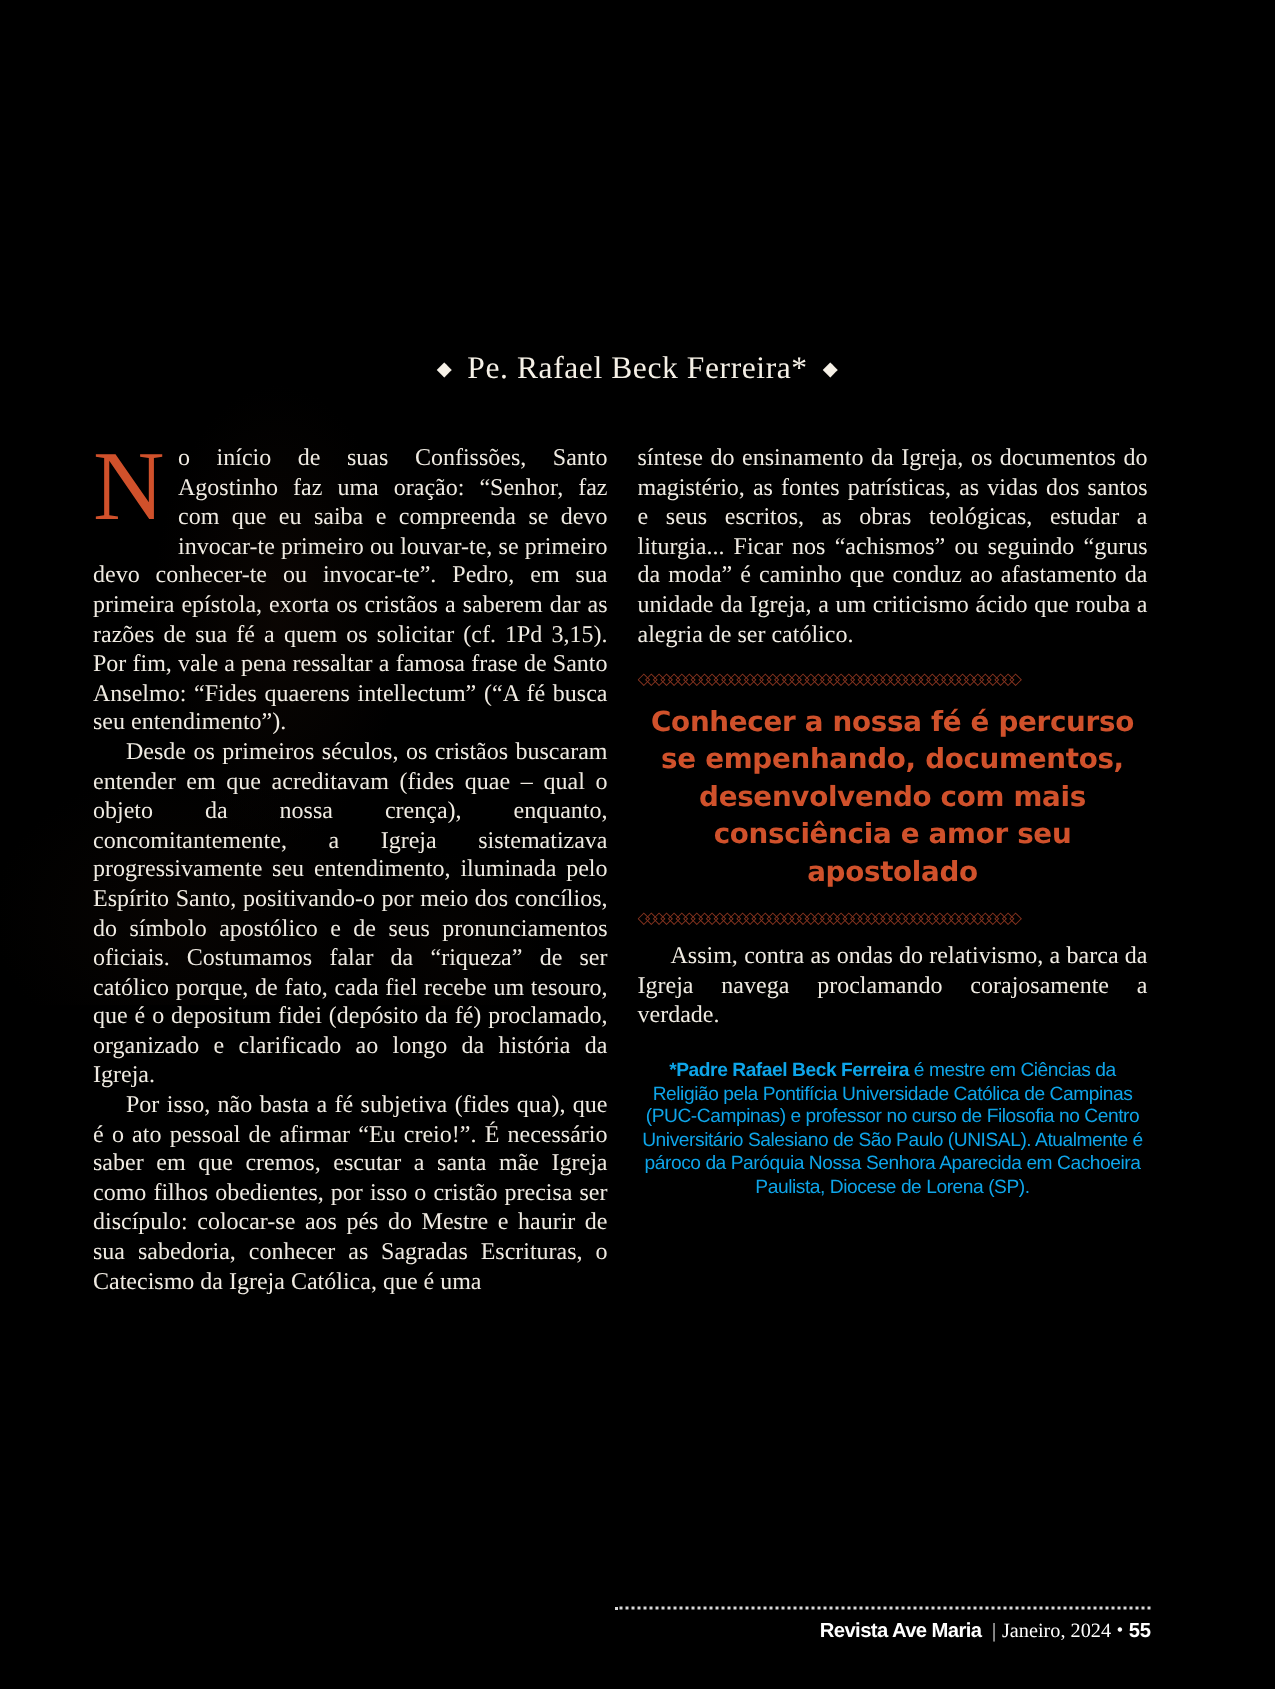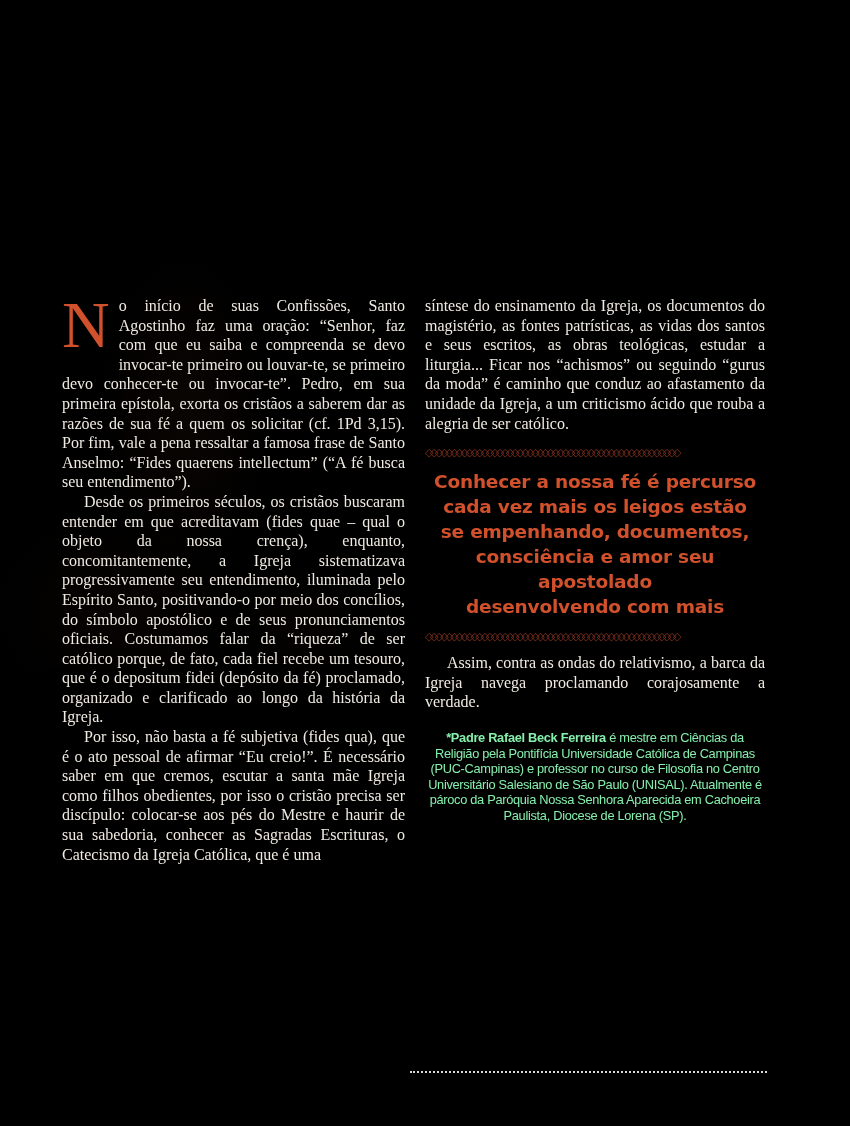--- a/index.html
+++ b/index.html
@@ -90,21 +90,21 @@
   .end-mark {
     color: #d0512b;
     font-size: 13px;
     font-family: "DejaVu Sans", sans-serif;
     vertical-align: -1px;
     padding-left: 2px;
   }
   .bio {
     margin-top: 18px;
     text-align: center;
-    color: #86efac;
+    color: #0ea5e9;
     font-family: "Liberation Sans", sans-serif;
     font-size: 12.8px;
     line-height: 15.6px;
     letter-spacing: -0.3px;
   }
   .bio .bold { font-weight: bold; }
   .footer {
     position: absolute;
     left: 410px; top: 1071px;
     width: 357px;
@@ -144,48 +144,53 @@
     letter-spacing: -0.3px;
   }
 </style>
 </head>
 <body>
 
 <div class="page">
 
   <div class="bg-texture"></div>
 
+  <div class="byline">
+    <span class="diamond">◆</span><span>Pe. Rafael Beck Ferreira*</span><span class="diamond">◆</span>
+  </div>
 
   <div class="columns">
 
     <div class="col left body-text">
       <p><span class="dropcap">N</span><span>o início de suas </span><span class="ital">Confissões</span><span>, Santo Agostinho faz uma oração: “Senhor, faz com que eu saiba e compreenda se devo invocar-te primeiro ou louvar-te, se primeiro devo conhecer-te ou invocar-te”. Pedro, em sua primeira epístola, exorta os cristãos a saberem dar as razões de sua fé a quem os solicitar (cf. 1Pd 3,15). Por fim, vale a pena ressaltar a famosa frase de Santo Anselmo: “</span><span class="ital">Fides quaerens intellectum</span><span>” (“A fé busca seu entendimento”).</span></p>
       <p class="indent"><span>Desde os primeiros séculos, os cristãos buscaram entender em que acreditavam (</span><span class="ital">fides quae</span><span> – qual o objeto da nossa crença), enquanto, concomitantemente, a Igreja sistematizava progressivamente seu entendimento, iluminada pelo Espírito Santo, positivando-o por meio dos concílios, do símbolo apostólico e de seus pronunciamentos oficiais. Costumamos falar da “riqueza” de ser católico porque, de fato, cada fiel recebe um tesouro, que é o </span><span class="ital">depositum fidei</span><span> (depósito da fé) proclamado, organizado e clarificado ao longo da história da Igreja.</span></p>
       <p class="indent"><span>Por isso, não basta a fé subjetiva (</span><span class="ital">fides qua</span><span>), que é o ato pessoal de afirmar “Eu creio!”. É necessário saber em que cremos, escutar a santa mãe Igreja como filhos obedientes, por isso o cristão precisa ser discípulo: colocar-se aos pés do Mestre e haurir de sua sabedoria, conhecer as Sagradas Escrituras, o Catecismo da Igreja Católica, que é uma</span></p>
     </div>
 
     <div class="col right body-text">
       <p>síntese do ensinamento da Igreja, os documentos do magistério, as fontes patrísticas, as vidas dos santos e seus escritos, as obras teológicas, estudar a liturgia... Ficar nos “achismos” ou seguindo “gurus da moda” é caminho que conduz ao afastamento da unidade da Igreja, a um criticismo ácido que rouba a alegria de ser católico.</p>
 
       <div class="divider top">◇◇◇◇◇◇◇◇◇◇◇◇◇◇◇◇◇◇◇◇◇◇◇◇◇◇◇◇◇◇◇◇◇◇◇◇◇◇◇◇◇◇◇◇◇◇◇◇◇◇</div>
 
       <div class="pullquote">
         <div>Conhecer a nossa fé é percurso</div>
-        <div>cada vez mais os leigos estão</div>
         <div>se empenhando, documentos,</div>
+        <div>desenvolvendo com mais</div>
         <div>consciência e amor seu apostolado</div>
-        <div>desenvolvendo com mais</div>
       </div>
 
       <div class="divider bottom">◇◇◇◇◇◇◇◇◇◇◇◇◇◇◇◇◇◇◇◇◇◇◇◇◇◇◇◇◇◇◇◇◇◇◇◇◇◇◇◇◇◇◇◇◇◇◇◇◇◇</div>
 
       <p class="indent">Assim, contra as ondas do relativismo, a barca da Igreja navega proclamando corajosamente a verdade.</p>
 
       <div class="bio"><span class="bold">*Padre Rafael Beck Ferreira</span><span> é mestre em Ciências da Religião pela Pontifícia Universidade Católica de Campinas (PUC-Campinas) e professor no curso de Filosofia no Centro Universitário Salesiano de São Paulo (UNISAL). Atualmente é pároco da Paróquia Nossa Senhora Aparecida em Cachoeira Paulista, Diocese de Lorena (SP).</span></div>
     </div>
 
   </div>
 
   <div class="footer">
     <div class="footer-rule"></div>
+    <div class="footer-line">
+      <span class="footer-brand">Revista Ave Maria</span><span class="footer-sep">|</span><span class="footer-issue">Janeiro, 2024</span><span class="footer-bullet">•</span><span class="footer-page">55</span>
+    </div>
   </div>
 
 </div>
 
 </body></html>

